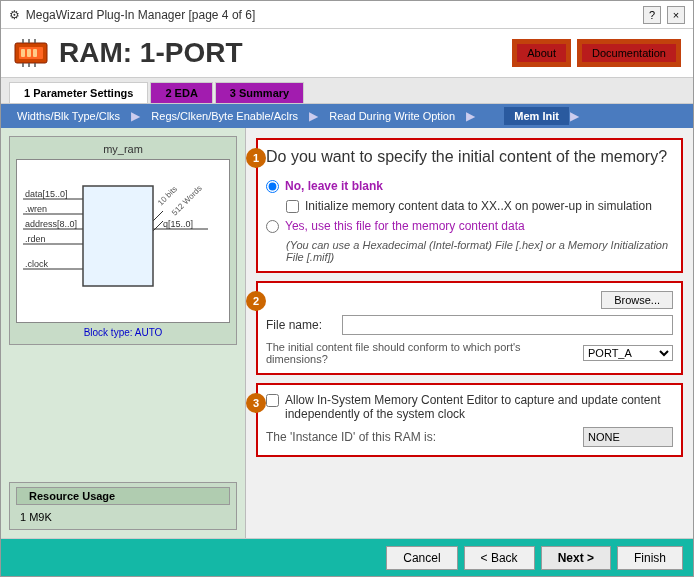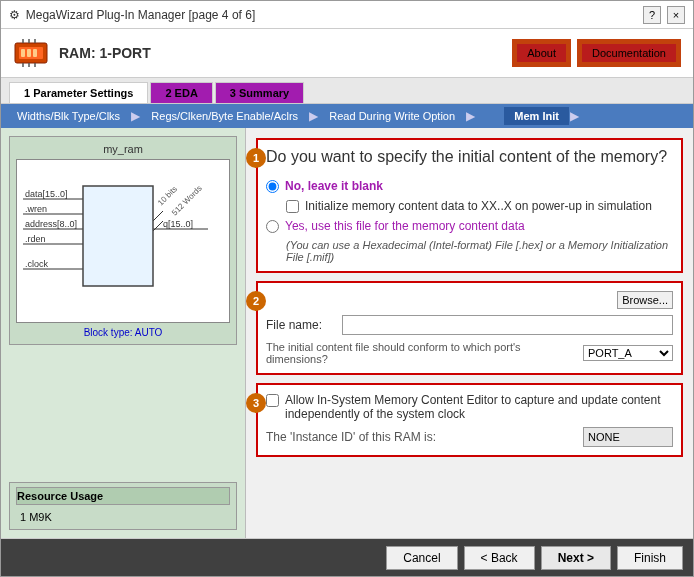--- a/index.html
+++ b/index.html
@@ -62,21 +62,21 @@
     .header-title {
       display: flex;
       align-items: center;
       gap: 10px;
     }
     .header-icon {
       width: 36px;
       height: 36px;
     }
     .header-text {
-      font-size: 14px;
+      font-size: 28px;
       font-weight: bold;
       color: #333;
     }
     .header-buttons {
       display: flex;
       gap: 6px;
     }
     .header-btn {
       padding: 3px 10px;
       background: #b91c1c;
@@ -177,21 +177,21 @@
     .resource-box {
       background: #c8dcc8;
       border: 1px solid #999;
       padding: 4px 6px;
       margin-top: auto;
     }
     .resource-title {
       font-size: 11px;
       font-weight: bold;
       background: #b0ccb0;
-      padding: 2px 0;
+      padding: 2px 12px;
       border: 1px solid #999;
       margin-bottom: 4px;
     }
     .resource-value {
       font-size: 11px;
       padding: 2px 4px;
     }
     .right-panel {
       flex: 1;
       padding: 10px;
@@ -276,21 +276,21 @@
       width: 70px;
     }
     .file-input {
       flex: 1;
       height: 20px;
       border: 1px solid #999;
       padding: 1px 3px;
       font-size: 11px;
     }
     .browse-btn {
-      padding: 2px 4px;
+      padding: 2px 12px;
       background: #f0f0f0;
       border: 1px solid #999;
       font-size: 11px;
       cursor: pointer;
       align-self: flex-end;
       margin-bottom: 6px;
       margin-left: auto;
       display: block;
     }
     .port-row {
@@ -325,21 +325,21 @@
       width: 90px;
       height: 20px;
       border: 1px solid #999;
       background: #e8e8e8;
       font-size: 11px;
       display: flex;
       align-items: center;
       padding: 0 4px;
     }
     .bottom-bar {
-      background: #404040;
+      background: #14b8a6;
       border-top: 1px solid #ccc;
       display: flex;
       justify-content: flex-end;
       align-items: center;
       padding: 6px 10px;
       gap: 6px;
       height: 38px;
     }
     .bottom-btn {
       padding: 4px 16px;

